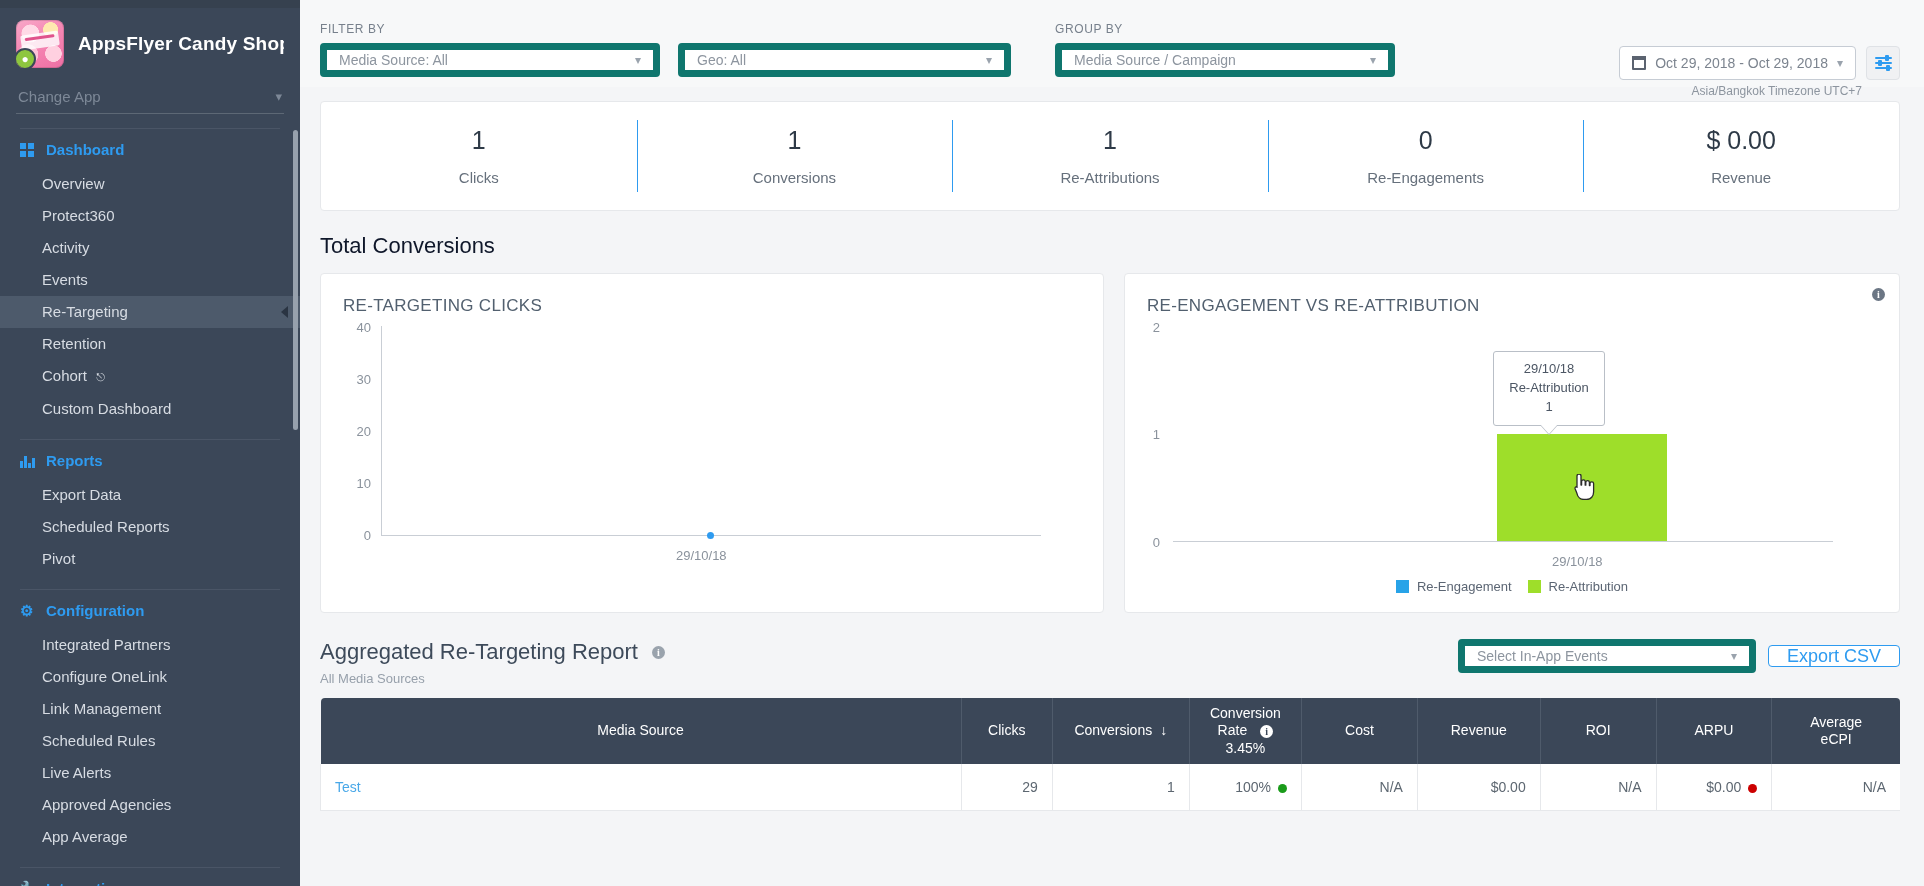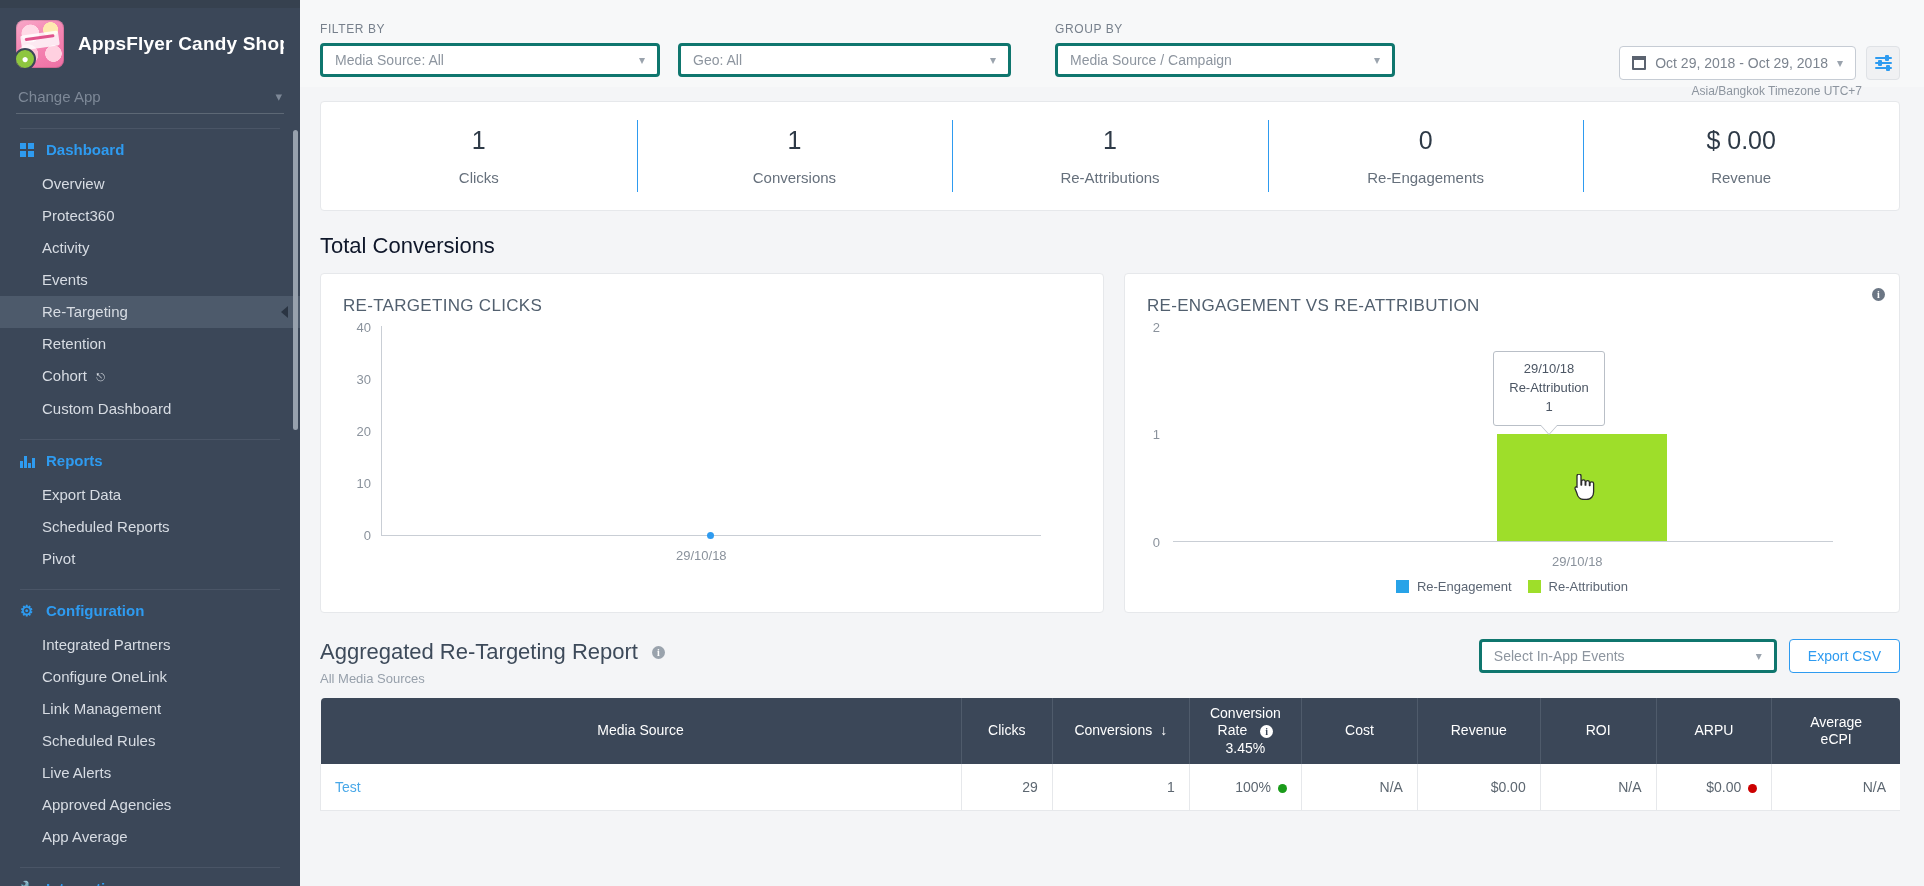--- a/index.html
+++ b/index.html
@@ -96,21 +96,21 @@
 
   .filterbar {
     background: #f7f8f9; padding: 22px 24px 10px 20px;
     display: flex; align-items: flex-start; position: relative;
   }
   .fgroup { margin-right: 18px; }
   .fgroup .lbl {
     font-size: 12px; color: #77808c; letter-spacing: .6px; margin-bottom: 7px;
   }
   .select {
-    height: 34px; background: #fff; border: 3px solid #0f766e; border-radius: 4px;
+    height: 34px; background: #fff; border: 7px solid #0f766e; border-radius: 4px;
     display: flex; align-items: center; padding: 0 12px;
     font-size: 14px; color: #8d959f; position: relative;
   }
   .select .chev {
     margin-left: auto; color: #9aa3ad; font-size: 12px; padding-left: 10px;
   }
   .sel-media { width: 340px; }
   .sel-geo { width: 333px; }
   .sel-group { width: 340px; }
   .fgroup.geo { margin-right: 44px; }
@@ -222,22 +222,22 @@
   .report-head {
     display: flex; align-items: flex-start; margin: 26px 24px 0 20px;
   }
   .report-title-wrap { display: flex; flex-direction: column; }
   .report-title-row { display: flex; align-items: center; gap: 14px; }
   .report-title { font-size: 22px; color: #3d4a5a; }
   .report-sub { font-size: 13px; color: #97a0ab; margin-top: 6px; }
   .report-actions { margin-left: auto; display: flex; align-items: center; gap: 12px; }
   .sel-events { width: 298px; height: 34px; }
   .btn-export {
-    height: 34px; padding: 0 18px; background: #fff; border: 1px solid #2e9bf0;
-    border-radius: 4px; color: #2e9bf0; font-size: 14px;
+    height: 22px; padding: 0 18px; background: #fff; border: 1px solid #2e9bf0;
+    border-radius: 4px; color: #2e9bf0; font-size: 18px;
     display: flex; align-items: center;
   }
 
   .table-wrap { margin: 12px 24px 0 20px; }
   table { width: 100%; border-collapse: collapse; table-layout: fixed; }
   thead th {
     background: #3b4758; color: #fff; font-size: 14px; font-weight: normal;
     height: 66px; vertical-align: middle; text-align: center;
     border-left: 1px solid #4f5b6b; padding: 4px 6px; line-height: 1.25;
   }

